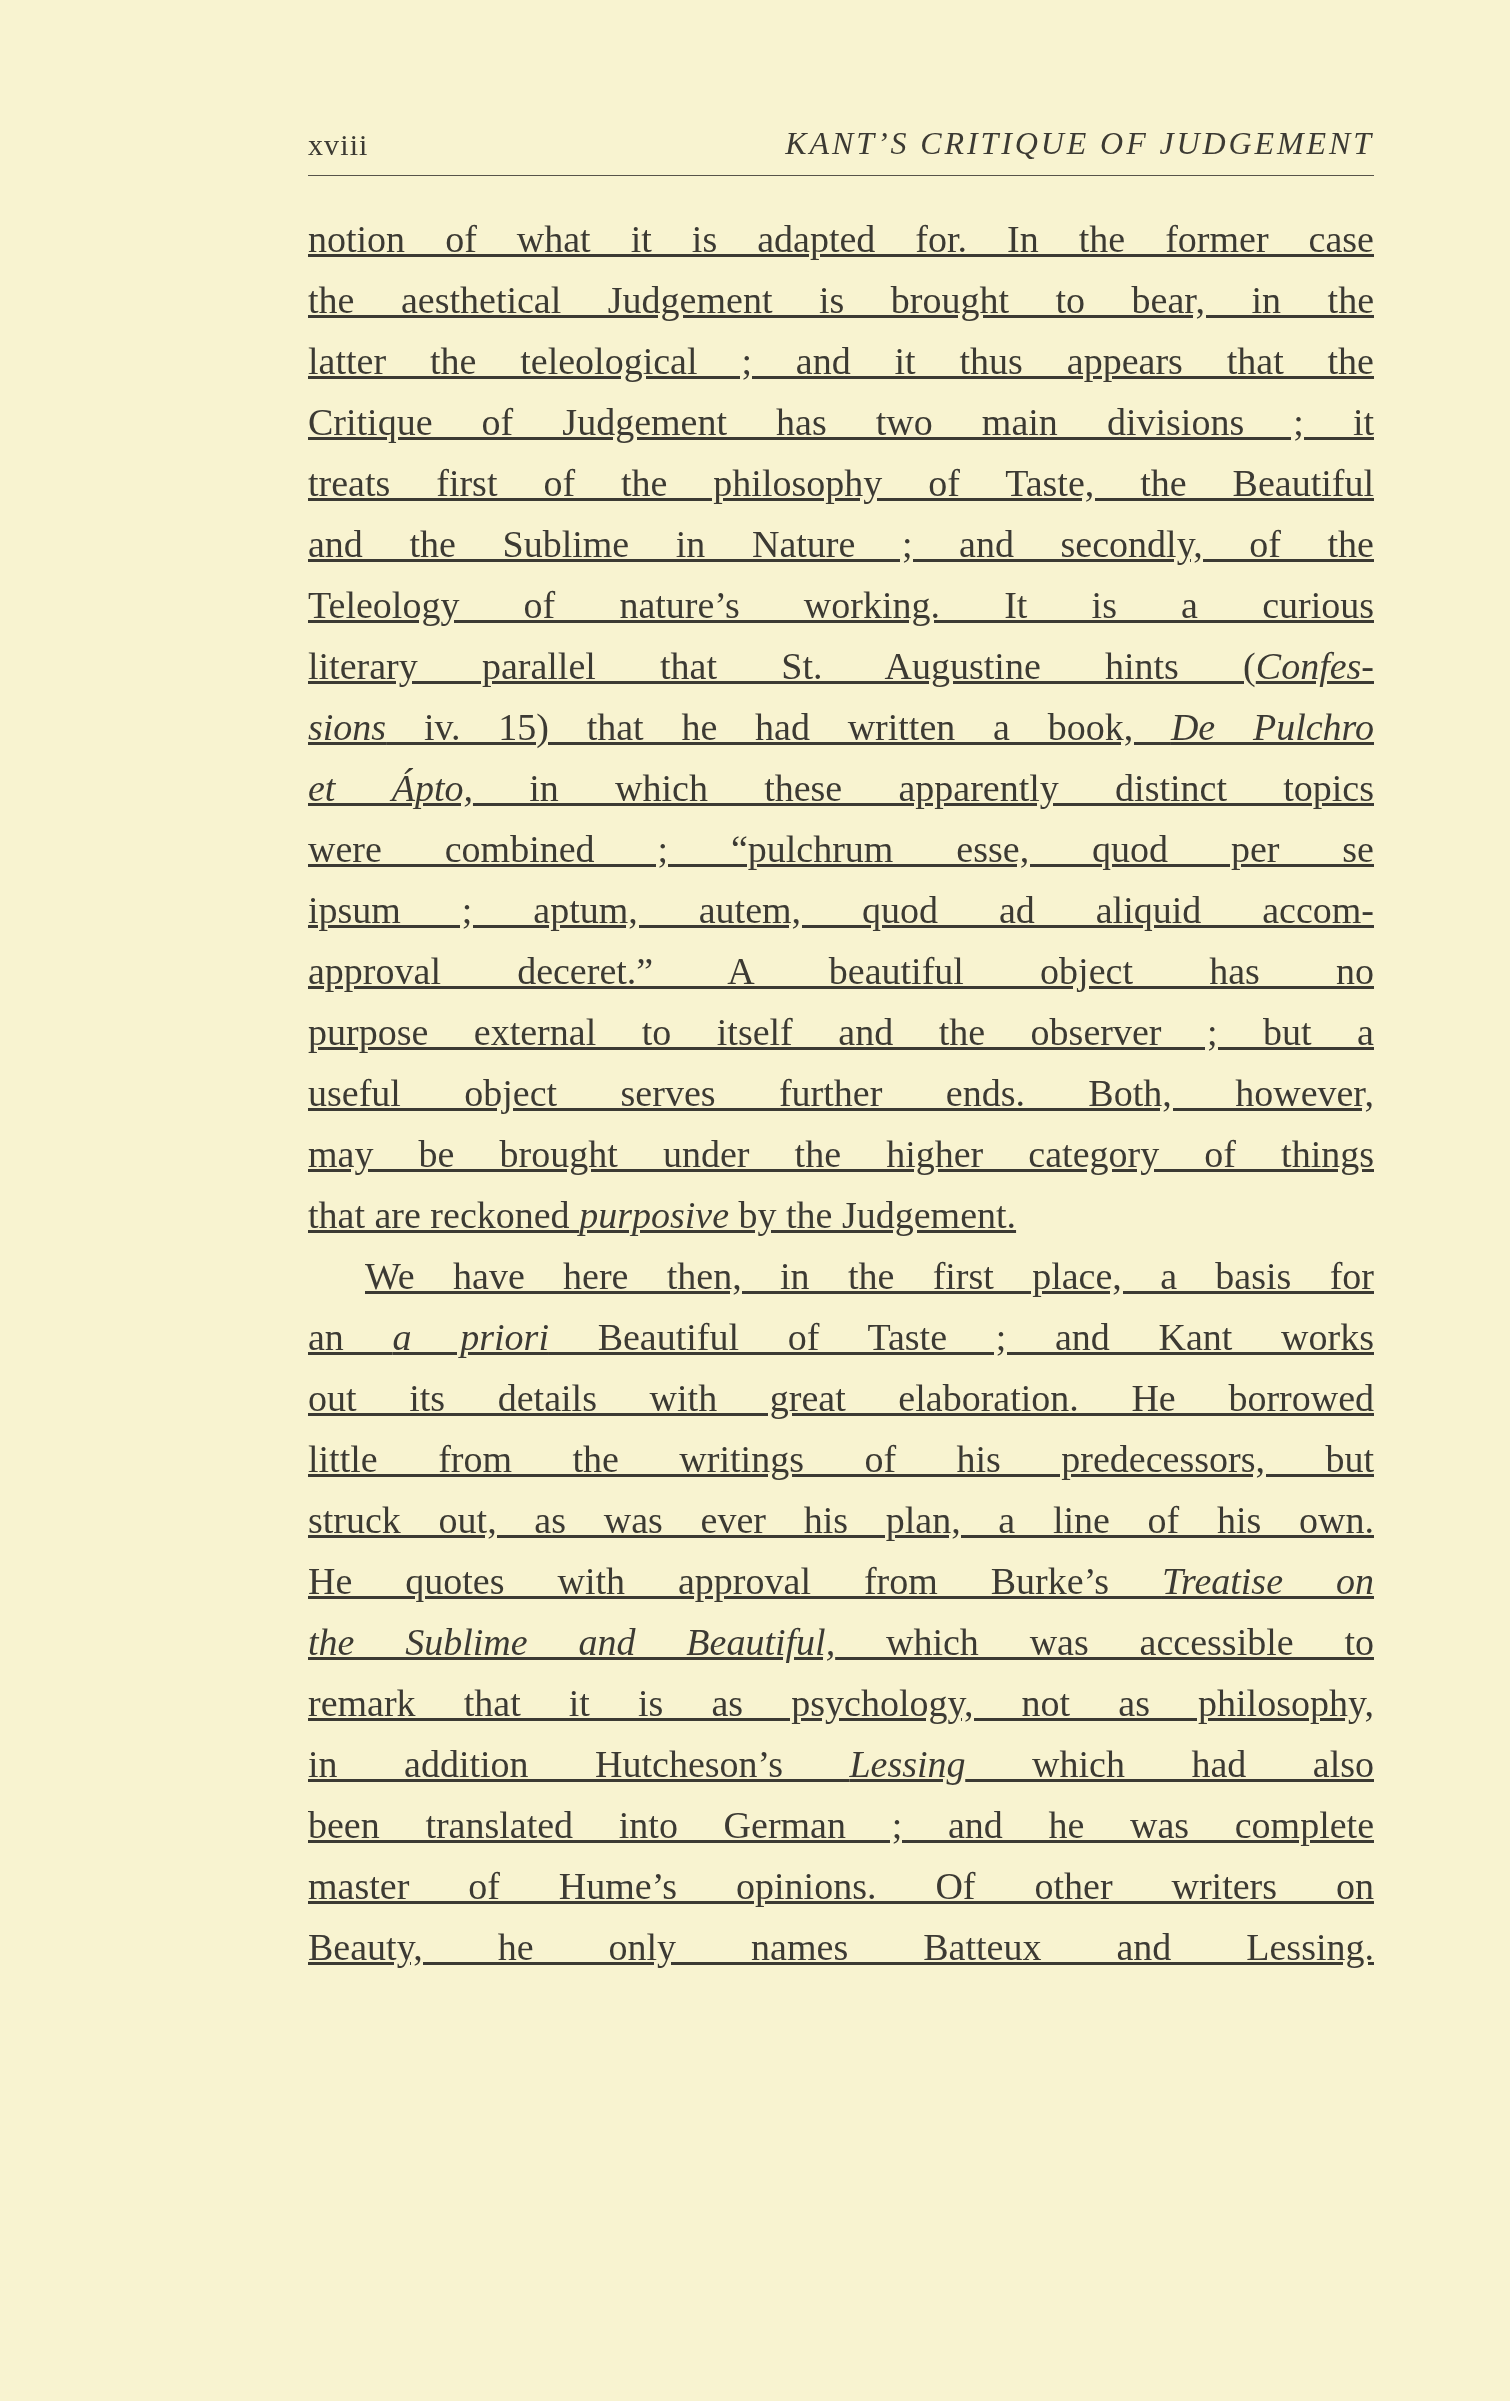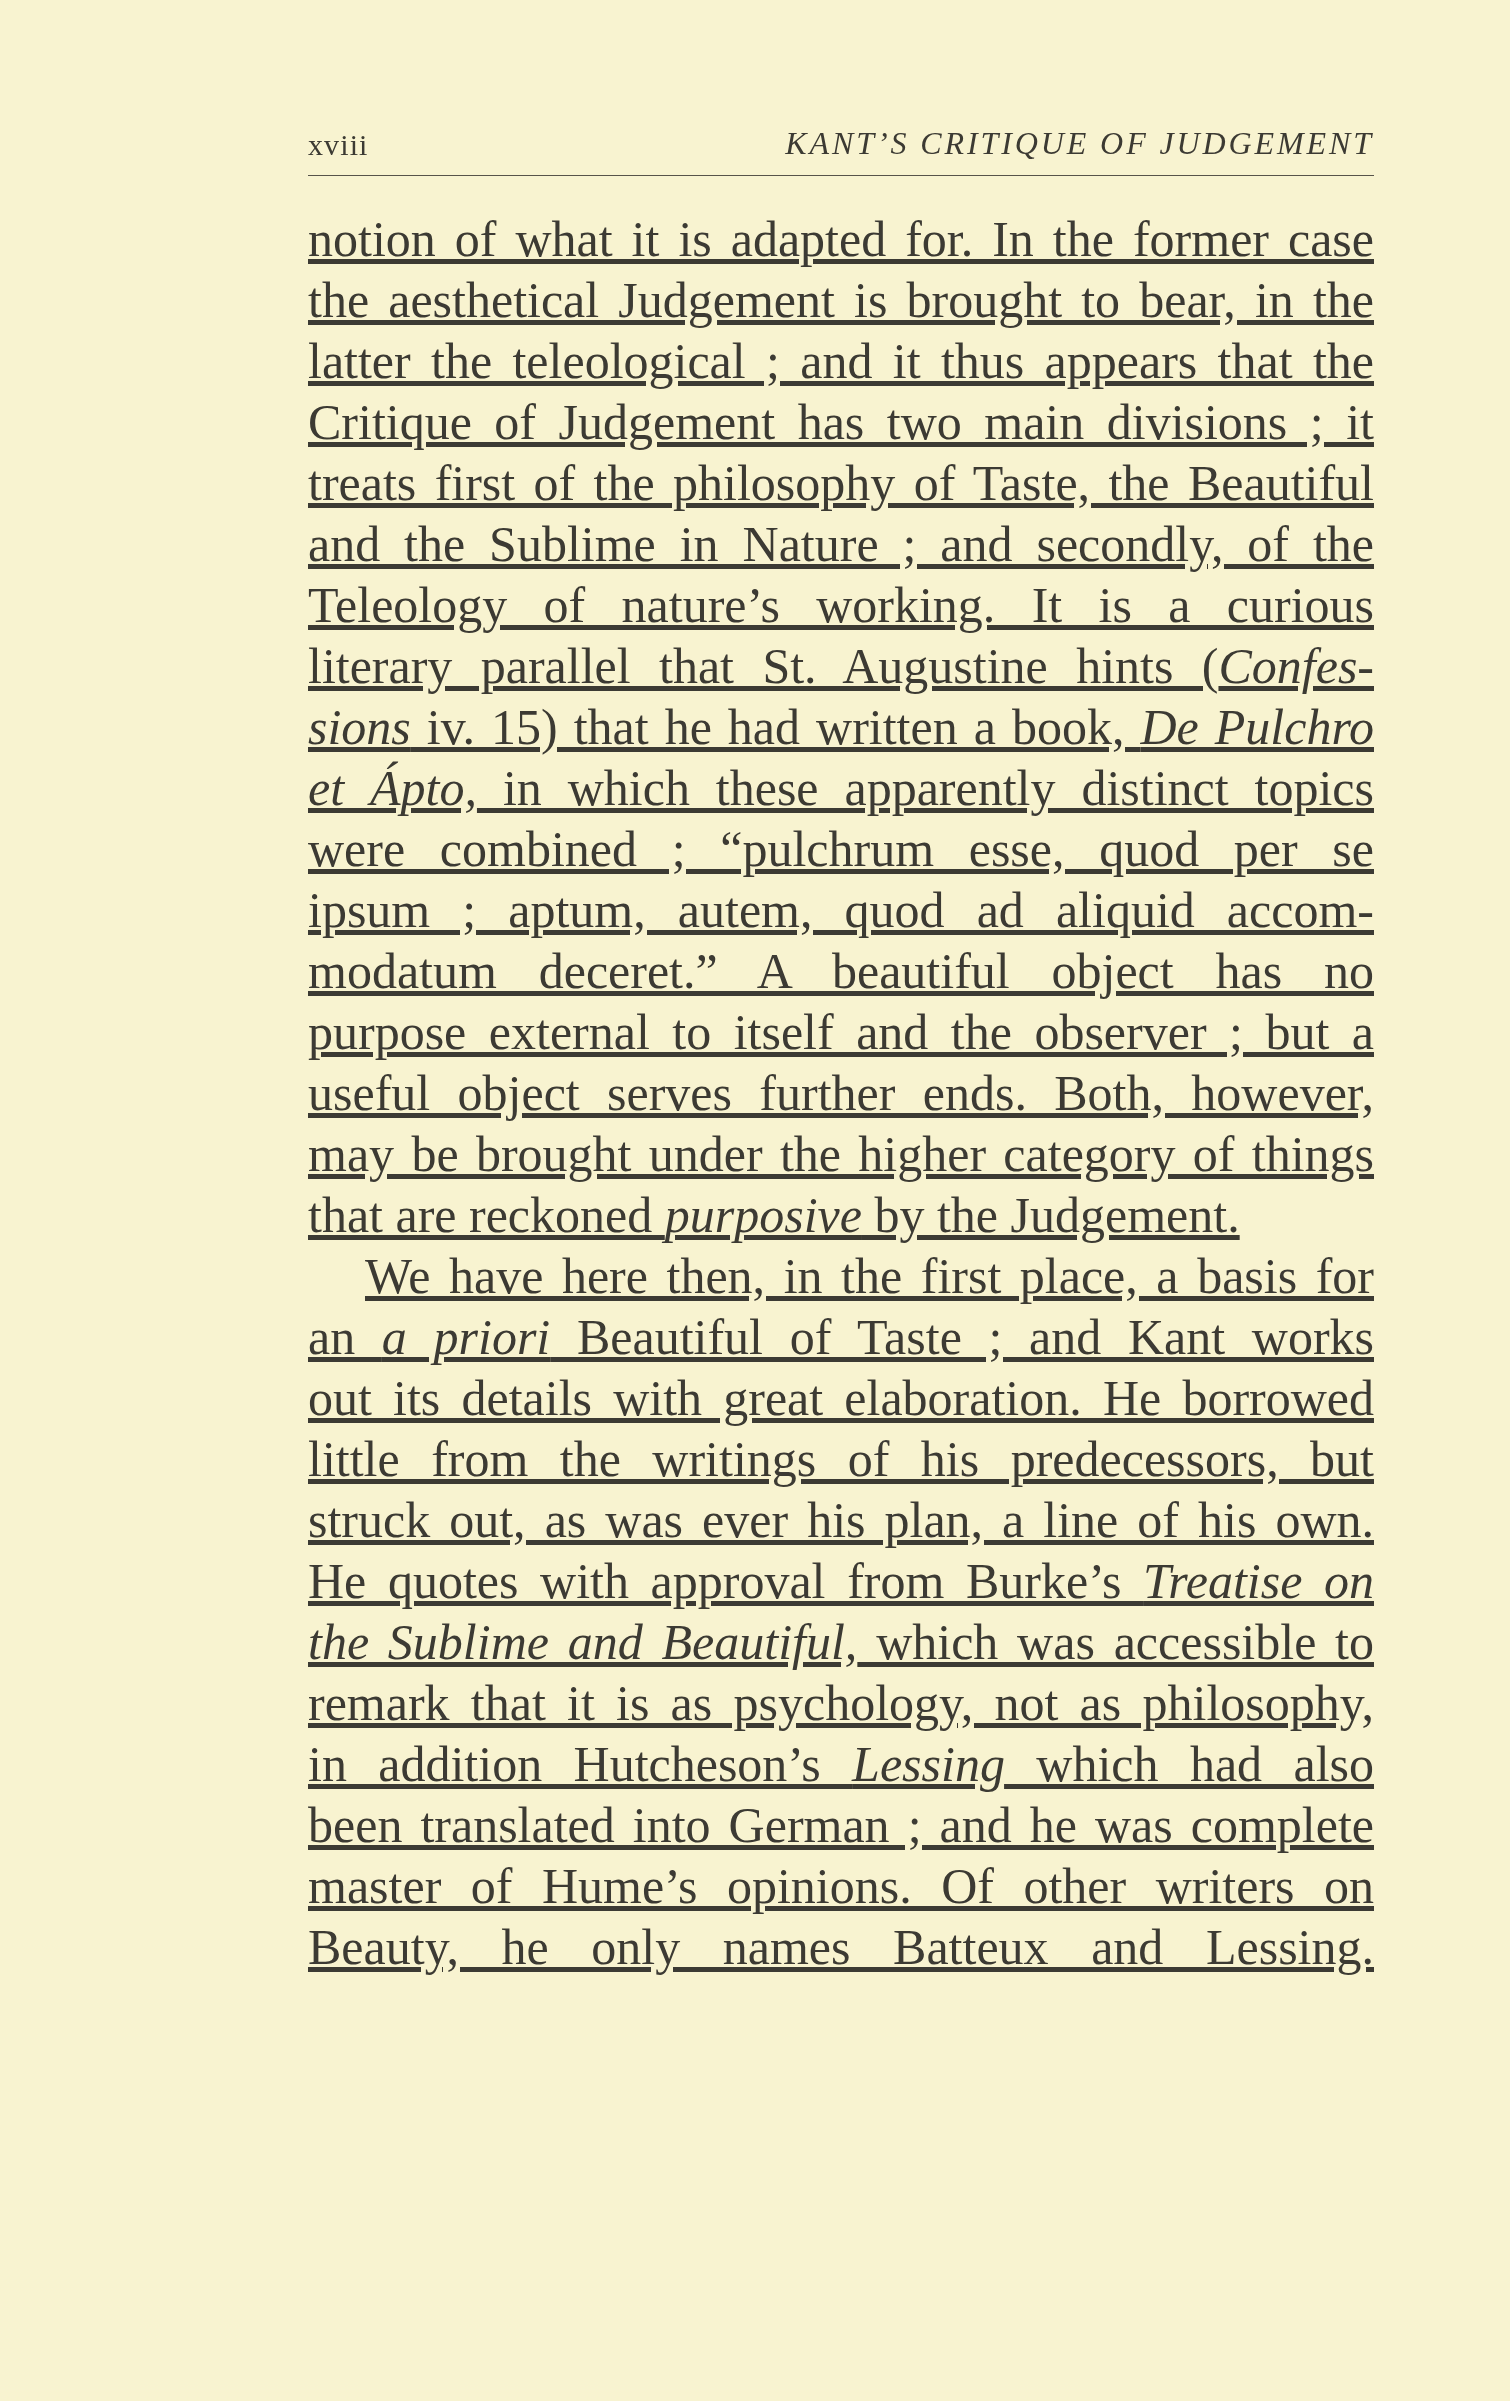--- a/index.html
+++ b/index.html
@@ -44,21 +44,21 @@
     font-size:32px;
     letter-spacing:2.9px;
     white-space:nowrap;
   }
   .header-rule{
     border-bottom:1.7px solid var(--rule);
     margin-top:12.6px;
   }
   .body-text{
     margin-top:33px;
-    font-size:50px;
+    font-size:38px;
   }
   .text-line{
     line-height:61px;
     text-align:justify;
     text-align-last:justify;
   }
   .text-line.no-just{
     text-align-last:left;
   }
   .text-line.indent{
@@ -83,21 +83,21 @@
       <div class="text-line"><span>latter the teleological ; and it thus appears that the</span></div>
       <div class="text-line"><span>Critique of Judgement has two main divisions ; it</span></div>
       <div class="text-line"><span>treats first of the philosophy of Taste, the Beautiful</span></div>
       <div class="text-line"><span>and the Sublime in Nature ; and secondly, of the</span></div>
       <div class="text-line"><span>Teleology of nature’s working.  It is a curious</span></div>
       <div class="text-line"><span>literary parallel that St. Augustine hints (</span><span class="it">Confes-</span></div>
       <div class="text-line"><span class="it">sions</span><span> iv. 15) that he had written a book, </span><span class="it">De Pulchro</span></div>
       <div class="text-line"><span class="it">et Ápto,</span><span> in which these apparently distinct topics</span></div>
       <div class="text-line"><span>were combined ; “pulchrum esse, quod per se</span></div>
       <div class="text-line"><span>ipsum ; aptum, autem, quod ad aliquid accom-</span></div>
-      <div class="text-line"><span>modatum deceret.”  A beautiful object has no</span></div>
+      <div class="text-line"><span>approval deceret.”  A beautiful object has no</span></div>
       <div class="text-line"><span>purpose external to itself and the observer ; but a</span></div>
       <div class="text-line"><span>useful object serves further ends.  Both, however,</span></div>
       <div class="text-line"><span>may be brought under the higher category of things</span></div>
       <div class="text-line no-just"><span>that are reckoned </span><span class="it">purposive</span><span> by the Judgement.</span></div>
       <div class="text-line indent"><span>We have here then, in the first place, a basis for</span></div>
       <div class="text-line"><span>an </span><span class="it">a priori</span><span> Beautiful of Taste ; and Kant works</span></div>
       <div class="text-line"><span>out its details with great elaboration.  He borrowed</span></div>
       <div class="text-line"><span>little from the writings of his predecessors, but</span></div>
       <div class="text-line"><span>struck out, as was ever his plan, a line of his own.</span></div>
       <div class="text-line"><span>He quotes with approval from Burke’s </span><span class="it">Treatise on</span></div>

